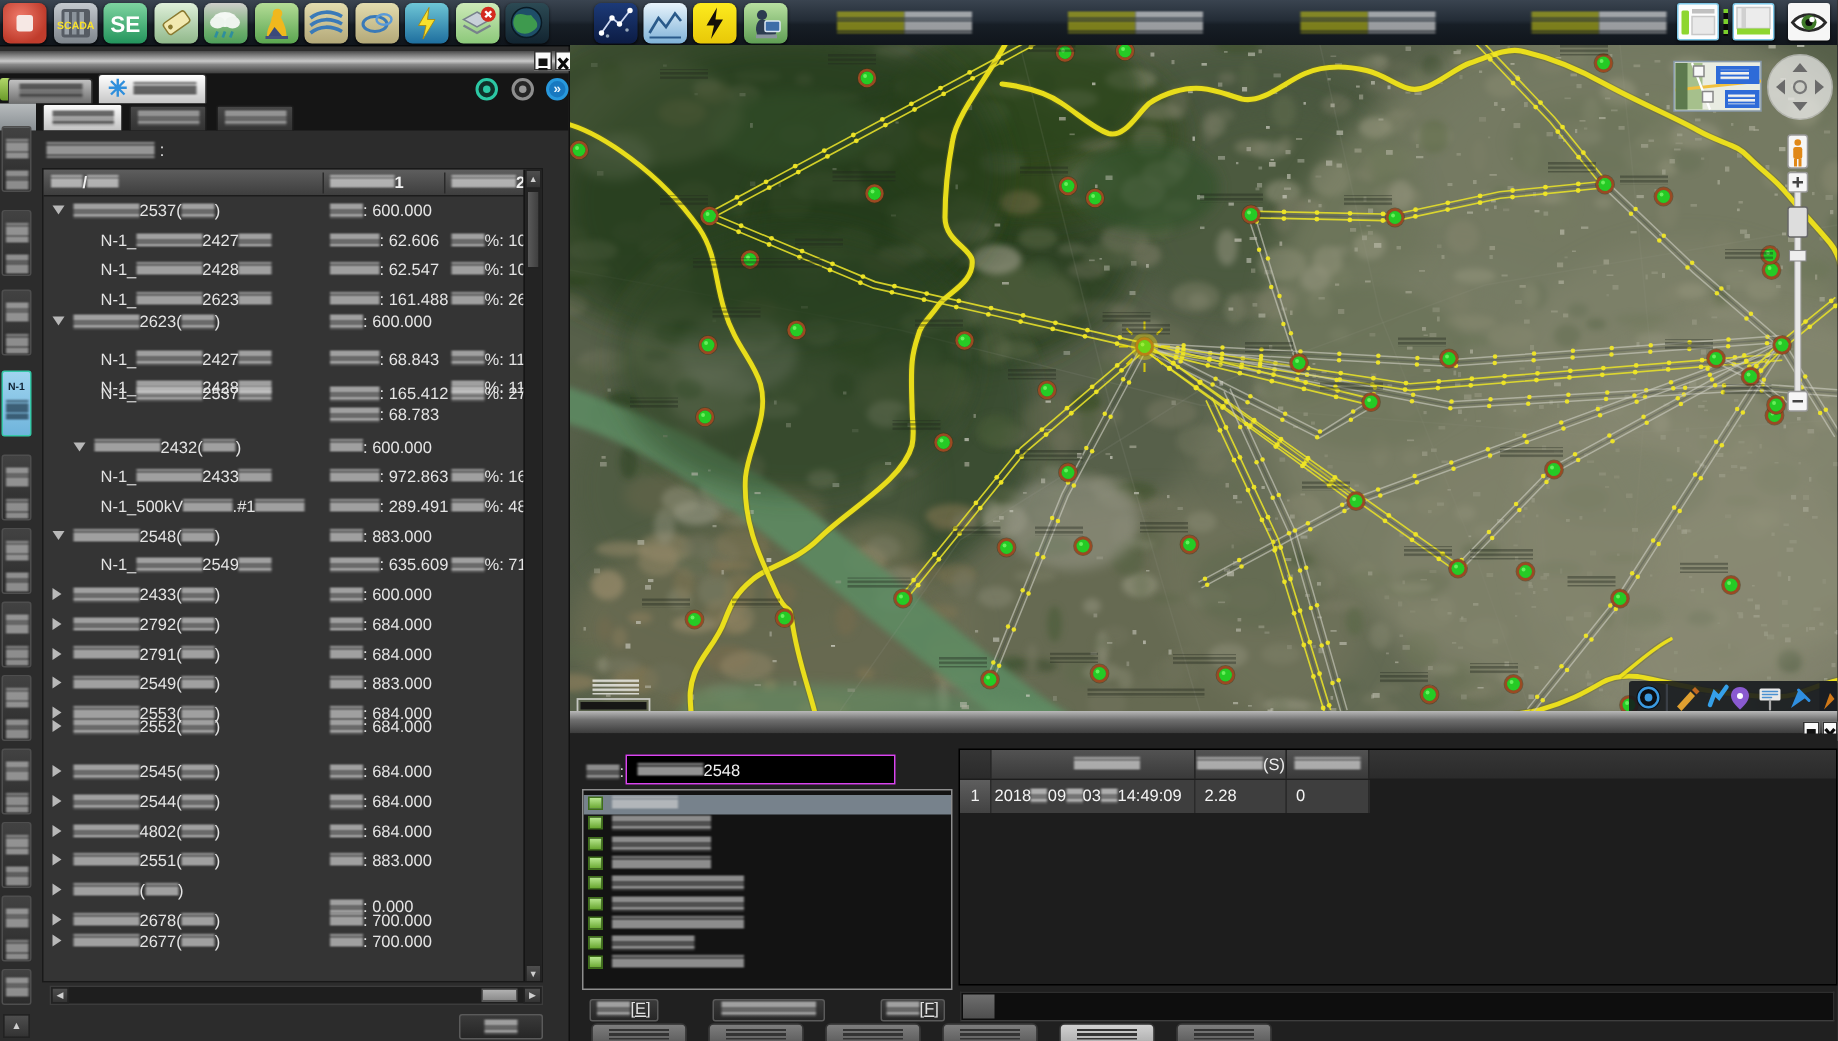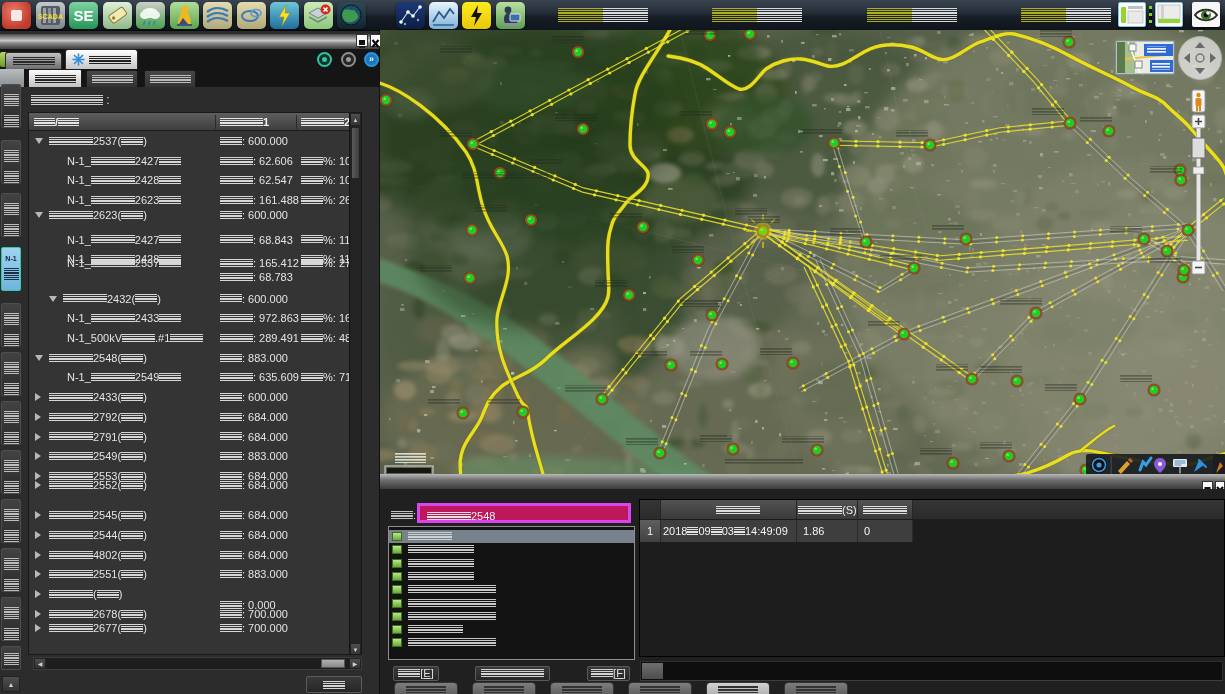--- a/index.html
+++ b/index.html
@@ -2385,21 +2385,21 @@
 <div class="ab" style="left:380px;top:474px;width:845px;height:15px;background:linear-gradient(#b9b9b9,#6f6f6f 40%,#3a3a3a)"></div>
 <div class="ab" style="left:1202px;top:481px;width:11px;height:13px;background:#fafafa;border:1px solid #333"><svg width="9" height="11" viewBox="0 0 9 11">
       <rect x="1.5" y="2" width="6" height="5" fill="#111"></rect>
       <path d="M 1.5 9 h 6" stroke="#111" stroke-width="1.5"></path>
     </svg></div>
 <div class="ab" style="left:1215px;top:481px;width:10px;height:13px;background:#fafafa;border:1px solid #333"><svg width="8" height="11" viewBox="0 0 8 11">
       <path d="M 1 2 L 7 9 M 7 2 L 1 9" stroke="#0a0a0a" stroke-width="2.2"></path>
     </svg></div>
 <div id="bp">
     <div class="ab" style="left:11px;top:20px;font-size:11px;color:#cfcfcf"><i class="z" style="width:22px"></i>:</div>
-    <div class="ab" style="left:37px;top:14px;width:214px;height:20px;background:#be185d;border:3px solid #d946ef">
+    <div class="ab" style="left:37px;top:14px;width:180px;height:20px;background:#000000;border:1px solid #d946ef">
       <span style="position:absolute;left:7px;top:4px;font-size:11px;color:#f0f0f0"><i class="z" style="width:44px"></i>2548</span>
     </div>
     <div class="ab" style="left:8px;top:37px;width:247px;height:134px;background:#131313;border:1px solid #8e8e8e;overflow:hidden">
       <div class="ab" style="left:0;top:3px;width:245px;height:13px;background:#77828c"></div>
       <div class="li" style="top:3px"><span class="lico"></span><i class="z" style="width:44px"></i></div>
       <div class="li" style="top:16px"><span class="lico"></span><i class="z" style="width:66px"></i></div>
       <div class="li" style="top:30px"><span class="lico"></span><i class="z" style="width:66px"></i></div>
       <div class="li" style="top:43px"><span class="lico"></span><i class="z" style="width:66px"></i></div>
       <div class="li" style="top:56px"><span class="lico"></span><i class="z" style="width:88px"></i></div>
       <div class="li" style="top:70px"><span class="lico"></span><i class="z" style="width:88px"></i></div>
@@ -2419,21 +2419,21 @@
       <div class="ab" style="left:156px;top:0;width:61px;height:19px;background:linear-gradient(#525252,#3a3a3a);border-left:1px solid #262626"></div>
       <div class="ab" style="left:217px;top:0;width:56px;height:19px;background:linear-gradient(#525252,#3a3a3a);border-left:1px solid #262626;border-right:1px solid #262626"></div>
       <div class="ab" style="left:76px;top:4px;font-size:11px;color:#ececec"><i class="z" style="width:44px"></i></div>
       <div class="ab" style="left:158px;top:4px;font-size:11px;color:#ececec"><i class="z" style="width:44px"></i>(S)</div>
       <div class="ab" style="left:223px;top:4px;font-size:11px;color:#ececec"><i class="z" style="width:44px"></i></div>
       <div class="ab" style="left:0;top:20px;width:20px;height:22px;background:linear-gradient(#5e5e5e,#424242);color:#f2f2f2;font-size:11px;text-align:center;line-height:22px">1</div>
       <div class="ab" style="left:20px;top:20px;width:136px;height:22px;background:#3e3e3e;border-left:1px solid #2a2a2a">
         <span style="position:absolute;left:2px;top:5px;font-size:11px;color:#f4f4f4;white-space:nowrap">2018<i class="z" style="width:11px"></i>09<i class="z" style="width:11px"></i>03<i class="z" style="width:11px"></i>14:49:09</span>
       </div>
       <div class="ab" style="left:156px;top:20px;width:61px;height:22px;background:#3e3e3e;border-left:1px solid #2a2a2a">
-        <span style="position:absolute;left:6px;top:5px;font-size:11px;color:#f4f4f4">1.86</span>
+        <span style="position:absolute;left:6px;top:5px;font-size:11px;color:#f4f4f4">2.28</span>
       </div>
       <div class="ab" style="left:217px;top:20px;width:56px;height:22px;background:#3e3e3e;border-left:1px solid #2a2a2a;border-right:1px solid #2a2a2a">
         <span style="position:absolute;left:6px;top:5px;font-size:11px;color:#f4f4f4">0</span>
       </div>
     </div>
   </div>
 <div class="bt" style="left:394px;width:64px;background:linear-gradient(#7e7e7e,#5e5e5e)">
     <div style="margin:3px auto 0;width:40px;height:7px;background-image:repeating-linear-gradient(180deg,#333 0 1.5px,rgba(0,0,0,0) 1.5px 3px)"></div>
   </div>
 <div class="bt" style="left:472px;width:64px;background:linear-gradient(#7e7e7e,#5e5e5e)">

